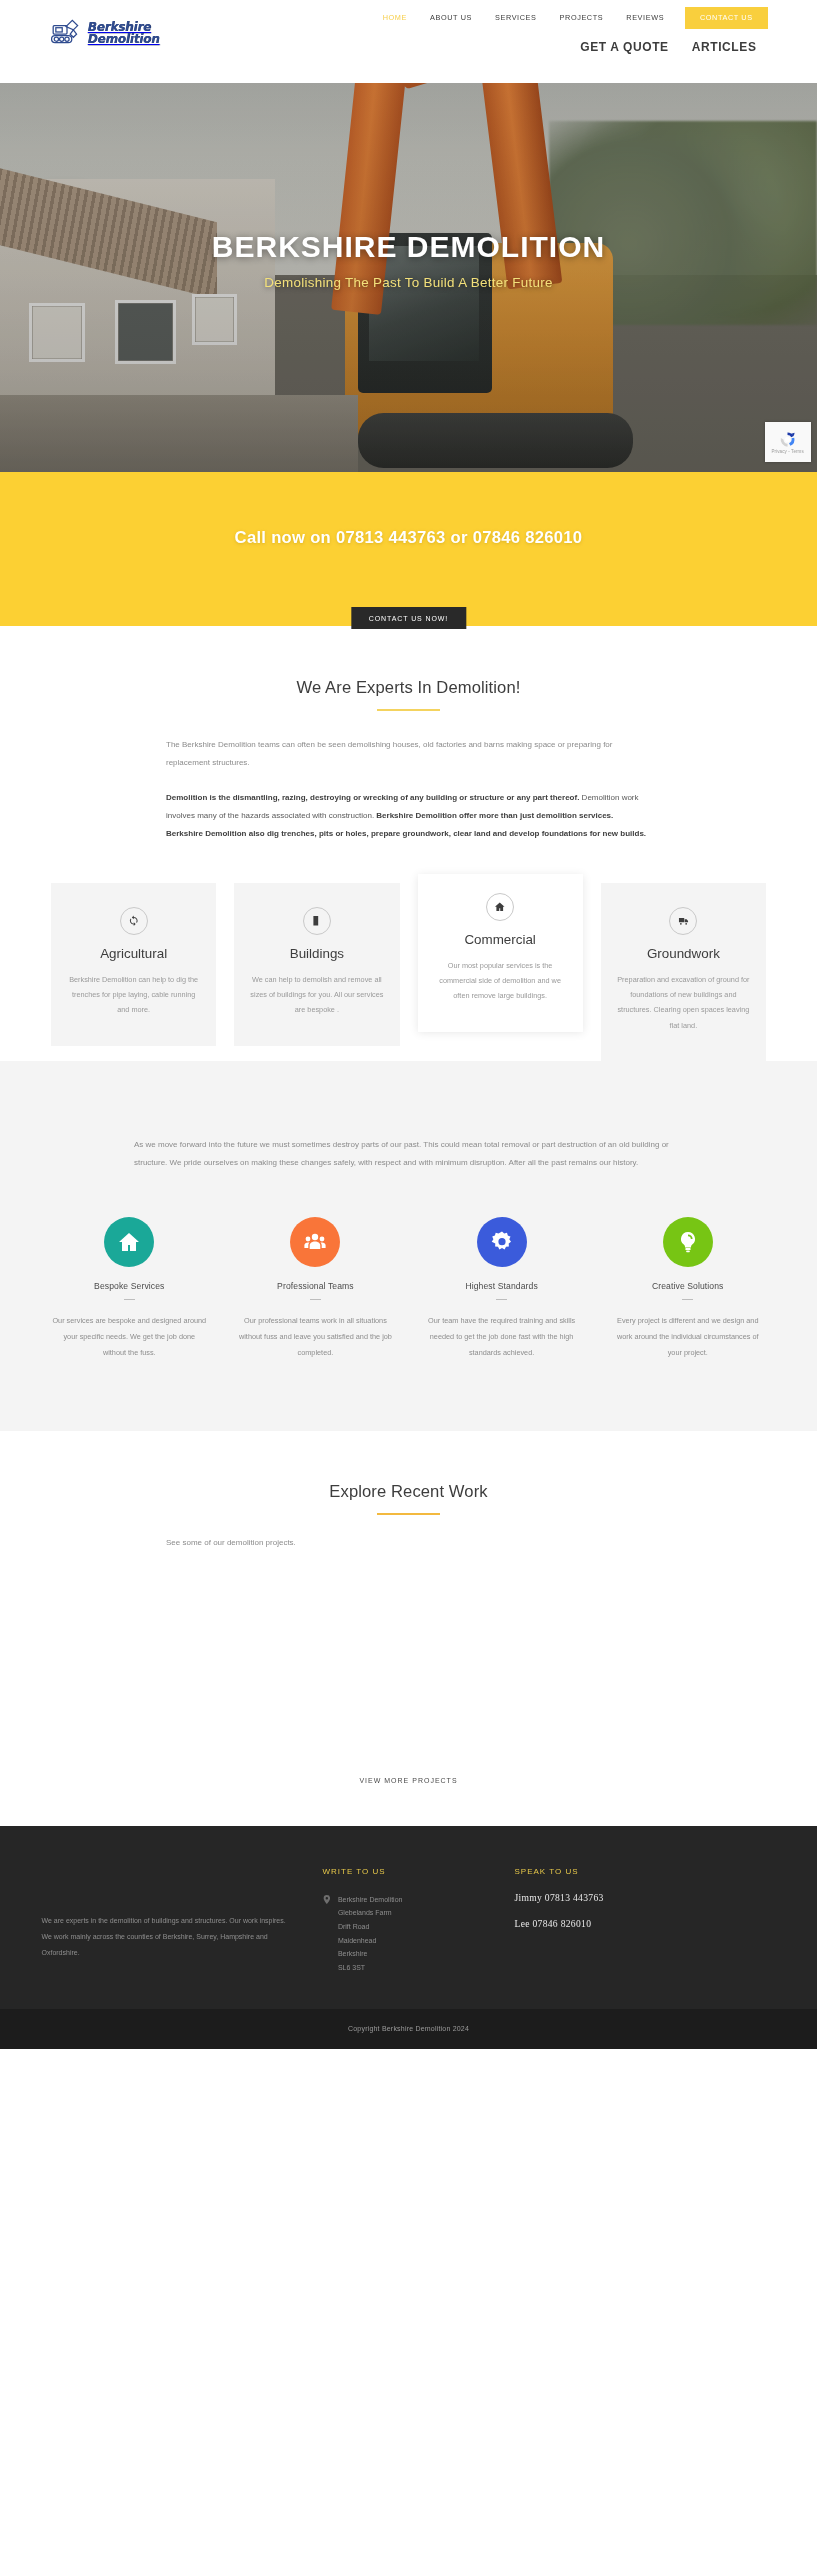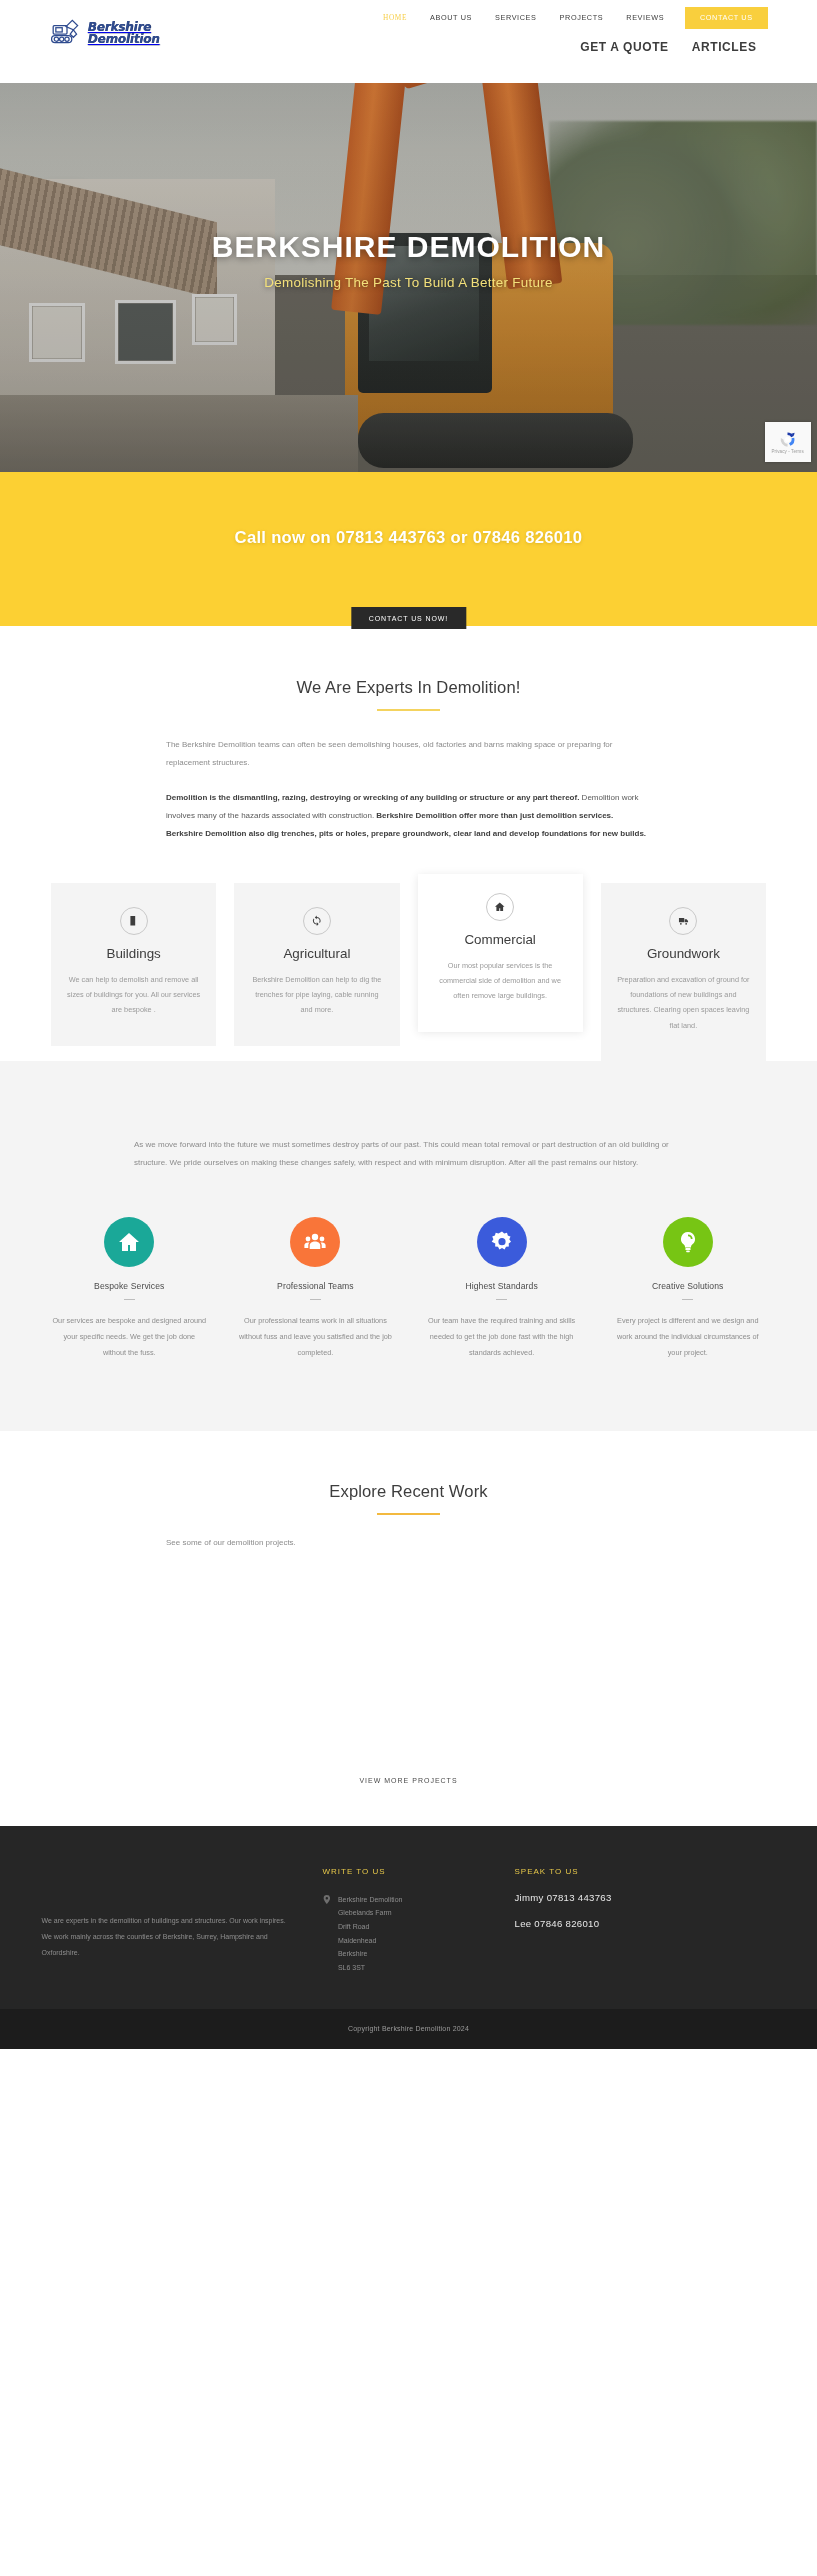--- a/index.html
+++ b/index.html
@@ -44,21 +44,21 @@
   }
   .nav-primary .nav-link {
     font-size: 7.3px;
     letter-spacing: 0.6px;
     color: #3c3c3c;
     text-decoration: none;
     padding: 0 11.5px;
     line-height: 36px;
     white-space: nowrap;
   }
-  .nav-primary .nav-link.active { color: #f7cf4a; font-family: Liberation Serif, serif; }
+  .nav-primary .nav-link.active { color: #f7cf4a; }
   .nav-cta {
     background: #f9cf3d;
     color: #ffffff;
     font-size: 7.3px;
     letter-spacing: 0.6px;
     text-decoration: none;
     padding: 0 15.3px;
     height: 22px;
     line-height: 22px;
     margin-left: 9px;
@@ -374,21 +374,21 @@
   }
   .f-addr { display: flex; gap: 7.7px; align-items: flex-start; }
   .f-pin { width: 7.7px; height: 9px; flex: 0 0 auto; margin-top: 1.9px; }
   .f-pin svg { width: 7.7px; height: 9px; fill: #6e6e6e; }
   .f-addr-lines {
     font-size: 7px;
     color: #8e8e8e;
     line-height: 1.95;
   }
   .f-phone {
-    font-family: Liberation Sans, sans-serif;
+    font-family: Liberation Serif, serif;
     font-size: 9.6px;
     color: #e8e8e8;
     line-height: 1;
     margin-bottom: 16.6px;
     letter-spacing: 0.3px;
   }
   .f-phone:first-of-type { margin-top: 12.8px; }
   .copybar {
     background: #1c1c1c;
     height: 40px;
@@ -494,35 +494,35 @@
 
     <p class="sec-body strongish" style="margin-top:16.6px">
       <b>Demolition is the dismantling, razing, destroying or wrecking of any building or structure or any part thereof.</b><span> Demolition work involves many of the hazards associated with construction. </span><b>Berkshire Demolition offer more than just demolition services. Berkshire Demolition also dig trenches, pits or holes, prepare groundwork, clear land and develop foundations for new builds.</b>
     </p>
 
     <div class="cards">
 
       <div class="card">
         <div class="card-ico">
           <svg viewBox="0 0 24 24">
+              <path d="M12 4V1L8 5l4 4V6a6 6 0 0 1 5.2 9l1.5 1.5A8 8 0 0 0 12 4zm0 14a6 6 0 0 1-5.2-9L5.3 7.5A8 8 0 0 0 12 20v3l4-4-4-4v3z"></path>
+            </svg>
+        </div>
+        <h3 class="card-title">Agricultural</h3>
+        <p class="card-text">Berkshire Demolition can help to dig the trenches for pipe laying, cable running and more.</p>
+      </div>
+
+      <div class="card">
+        <div class="card-ico">
+          <svg viewBox="0 0 24 24">
               <path d="M5 2h10v20H5V2zm2 3h2v2H7V5zm4 0h2v2h-2V5zM7 9h2v2H7V9zm4 0h2v2h-2V9zm-4 4h2v2H7v-2zm4 0h2v2h-2v-2zm-2 4h2v5H9v-5z"></path>
             </svg>
         </div>
         <h3 class="card-title">Buildings</h3>
         <p class="card-text">We can help to demolish and remove all sizes of buildings for you. All our services are bespoke .</p>
-      </div>
-
-      <div class="card">
-        <div class="card-ico">
-          <svg viewBox="0 0 24 24">
-              <path d="M12 4V1L8 5l4 4V6a6 6 0 0 1 5.2 9l1.5 1.5A8 8 0 0 0 12 4zm0 14a6 6 0 0 1-5.2-9L5.3 7.5A8 8 0 0 0 12 20v3l4-4-4-4v3z"></path>
-            </svg>
-        </div>
-        <h3 class="card-title">Agricultural</h3>
-        <p class="card-text">Berkshire Demolition can help to dig the trenches for pipe laying, cable running and more.</p>
       </div>
 
       <div class="card raised">
         <div class="card-ico">
           <svg viewBox="0 0 24 24">
               <path d="M12 3L2 12h3v9h6v-6h2v6h6v-9h3L12 3z"></path>
             </svg>
         </div>
         <h3 class="card-title">Commercial</h3>
         <p class="card-text">Our most popular services is the commercial side of demolition and we often remove large buildings.</p>

